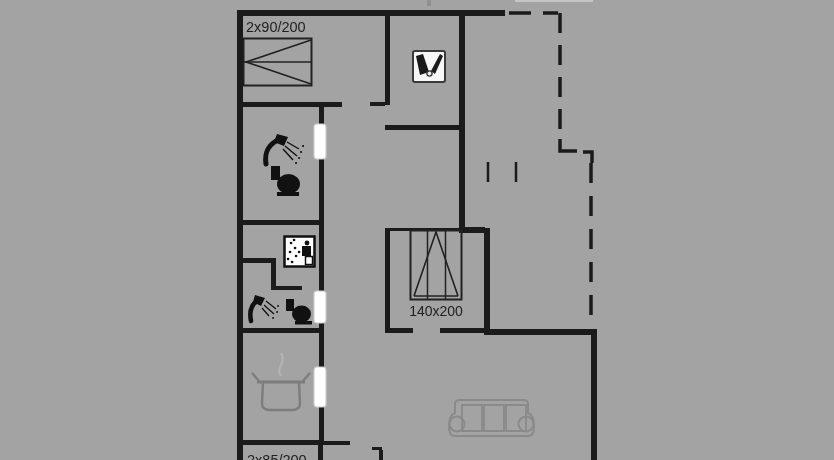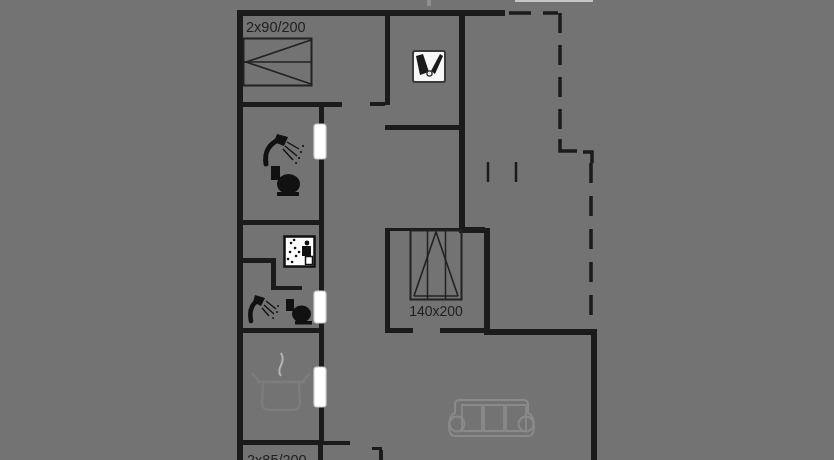--- a/index.html
+++ b/index.html
@@ -1,17 +1,17 @@
 <!DOCTYPE html>
 <html><head>
 <meta charset="utf-8">
 <style>
   html,body{margin:0;padding:0;background:#ffffff;}
   .stage{
-    position:relative;width:834px;height:460px;background:#737373;overflow:hidden;
+    position:relative;width:834px;height:460px;background:#a3a3a3;overflow:hidden;
     font-family:"Liberation Sans","DejaVu Sans",sans-serif;
   }
   .stage svg{position:absolute;left:0;top:0;}
   svg text{fill:#1f1f1f;font-family:"Liberation Sans","DejaVu Sans",sans-serif;}
 </style>
 </head>
 <body>
 
 <div class="stage">
 <svg width="834" height="460" viewBox="0 0 834 460">

